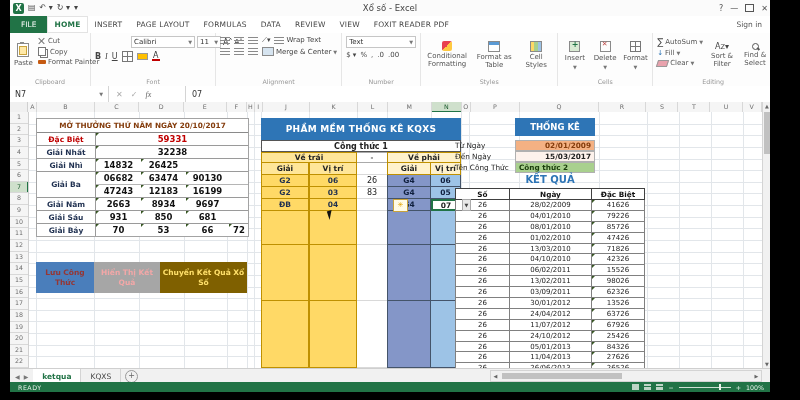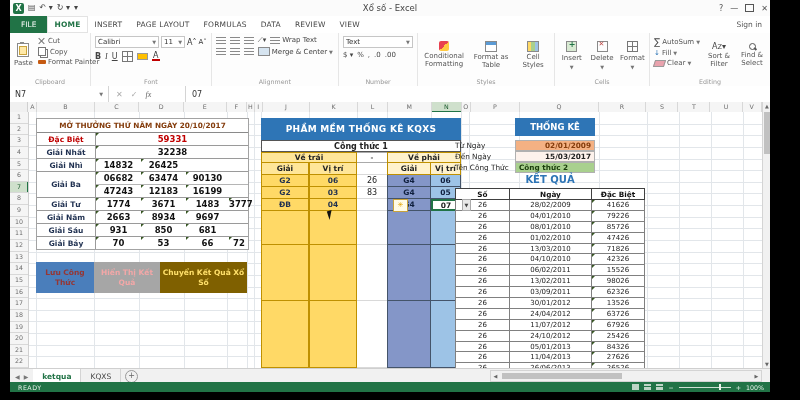--- a/index.html
+++ b/index.html
@@ -28,21 +28,21 @@
 
   
   .ribbon{position:absolute;left:0;top:33px;width:760px;height:53px;background:#fdfdfd;border-bottom:1px solid #d4d4d4;
           display:flex;font-size:7px;color:#555;}
   .rgroup{position:relative;border-right:1px solid #e6e6e6;padding:3px 4px 9px 4px;display:flex;gap:5px;align-items:flex-start;}
   .rglabel{position:absolute;bottom:1px;left:0;right:0;text-align:center;font-size:6.3px;color:#979797;}
   .bigbtn{display:flex;flex-direction:column;align-items:center;justify-content:center;gap:2px;width:26px;height:38px;}
   .smallcol{display:flex;flex-direction:column;gap:2px;justify-content:flex-start;padding-top:1px;}
   .smallitem{display:flex;align-items:center;gap:2px;white-space:nowrap;}
   .combo{border:1px solid #c6c6c6;background:#fff;padding:0 2px;font-size:7px;height:10px;display:flex;align-items:center;gap:3px;color:#333;}
-  .fontrow{display:flex;gap:2px;align-items:center;}
+  .fontrow{display:flex;gap:2px;align-items:center;margin-left:36px;}
   .fmtrow{display:flex;gap:4px;align-items:center;font-size:8px;color:#444;}
   .ico{display:inline-block;}
   .i-clip{width:10px;height:12px;border:1px solid #8a7react;border:1px solid #8a8a8a;background:#fff;position:relative;}
   .i-clip:before{content:"";position:absolute;left:2px;top:-2px;width:4px;height:2px;background:#8a8a8a;}
   .i-clip:after{content:"";position:absolute;left:1px;top:2px;width:6px;height:7px;background:#ffe9a8;border:1px solid #c9a33c;}
   .i-x{position:relative;width:8px;height:8px;}
   .i-x:before,.i-x:after{content:"";position:absolute;left:3.5px;top:0;width:1px;height:8px;background:#777;}
   .i-x:before{transform:rotate(45deg);} .i-x:after{transform:rotate(-45deg);}
   .i-copy{width:6px;height:7px;border:1px solid #777;background:#fff;box-shadow:2px 2px 0 -1px #fff,2px 2px 0 0 #777;margin-right:2px;}
   .i-brush{width:8px;height:4px;background:#c55a11;border-radius:1px;}
@@ -219,20 +219,21 @@
   <div class="tabrow">
     <div id="rtabs" style="display:flex;">
         <div class="file-tab">FILE</div>
         <div class="rtab active">HOME</div>
         <div class="rtab">INSERT</div>
         <div class="rtab">PAGE LAYOUT</div>
         <div class="rtab">FORMULAS</div>
         <div class="rtab">DATA</div>
         <div class="rtab">REVIEW</div>
         <div class="rtab">VIEW</div>
+        <div class="rtab">FOXIT READER PDF</div>
       </div>
     <div class="signin">Sign in</div>
   </div>
 
   <div class="ribbon">
     <div class="rgroup" style="width:72px;">
       <div class="bigbtn">
         <span class="ico i-clip"></span>
         <span>Paste</span>
       </div>
@@ -526,31 +527,20 @@
               <div class="lt-v tri" style="left: 90px; width: 43px;">90130</div>
             </div>
             <div class="lt-line">
               <div class="lt-v tri" style="left: 0px; width: 45px;">47243</div>
               <div class="lt-v tri" style="left: 45px; width: 45px;">12183</div>
               <div class="lt-v tri" style="left: 90px; width: 43px;">16199</div>
             </div>
           </div>
         </div>
         <div class="lt-row">
-          <div class="lt-label">Giải Tư</div>
-          <div class="lt-lines">
-            <div class="lt-line">
-              <div class="lt-v tri" style="left: 0px; width: 45px;">1774</div>
-              <div class="lt-v tri" style="left: 45px; width: 45px;">3671</div>
-              <div class="lt-v tri" style="left: 90px; width: 43px;">1483</div>
-              <div class="lt-v tri" style="left: 133px; width: 20px;">3777</div>
-            </div>
-          </div>
-        </div>
-        <div class="lt-row">
           <div class="lt-label">Giải Năm</div>
           <div class="lt-lines">
             <div class="lt-line">
               <div class="lt-v tri" style="left: 0px; width: 45px;">2663</div>
               <div class="lt-v tri" style="left: 45px; width: 45px;">8934</div>
               <div class="lt-v tri" style="left: 90px; width: 43px;">9697</div>
             </div>
           </div>
         </div>
         <div class="lt-row">

